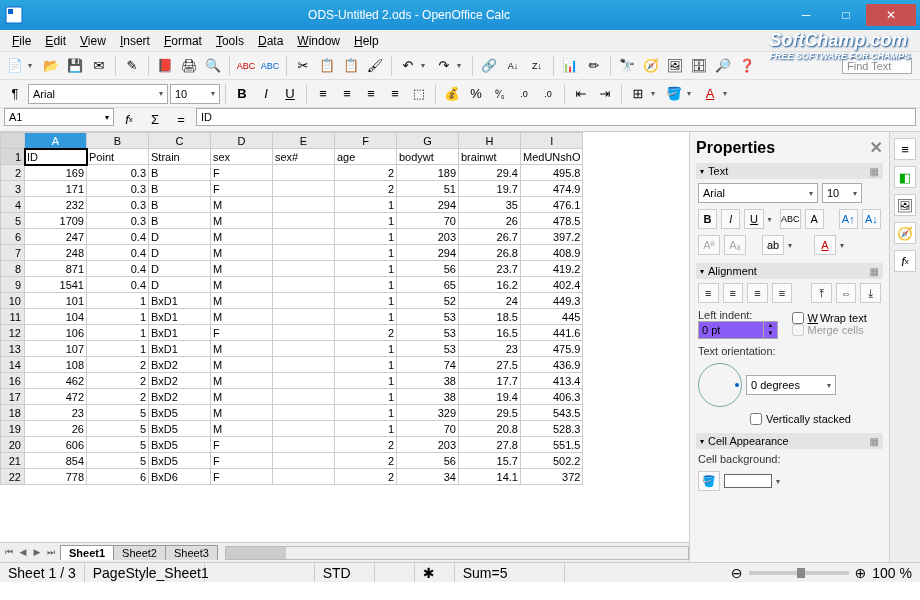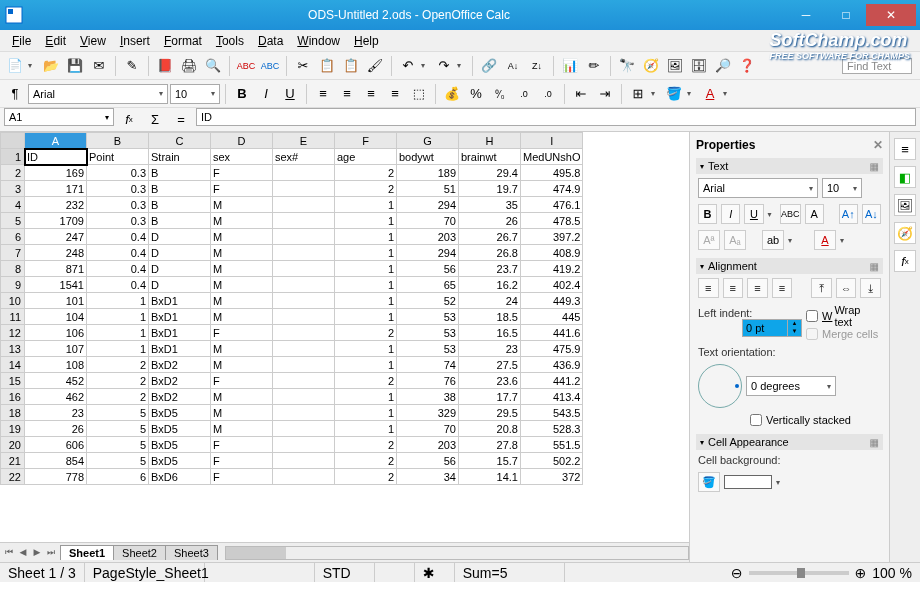--- a/index.html
+++ b/index.html
@@ -40,32 +40,32 @@
 .tabnav { display:flex; padding:0 2px; }
 .tabnav span { width:14px; text-align:center; color:#666; cursor:pointer; font-size:9px; }
 .tab { padding:1px 8px; border:1px solid #999; border-bottom:none; background:#ddd; margin-right:-1px; cursor:pointer; }
 .tab.active { background:#fff; font-weight:bold; }
 .hscroll { flex:1; height:14px; margin-left:8px; background:#eee; position:relative; border:1px solid #bbb; }
 .hscroll .thumb { position:absolute; left:0; width:60px; height:100%; background:#ccc; }
 .sidebar { width:230px; background:#f4f4f4; display:flex; }
 .panel { flex:1; padding:4px 6px; overflow:hidden; border-right:1px solid #ccc; }
 .iconstrip { width:30px; background:#eee; display:flex; flex-direction:column; align-items:center; gap:6px; padding-top:6px; }
 .iconstrip .sbtn { width:22px; height:22px; border:1px solid #ccc; background:#fff; display:flex; align-items:center; justify-content:center; font-size:13px; cursor:pointer; }
-.panel-title { font-weight:bold; font-size:12px; display:flex; align-items:center; padding:2px 0;justify-content:center; }
+.panel-title { font-weight:bold; font-size:16px; display:flex; align-items:center; padding:2px 0;justify-content:center; }
 .panel-title .x { margin-left:auto; color:#888; cursor:pointer; }
 .section-hdr { background:#e4e4e4; padding:2px 4px; margin-top:4px; display:flex; align-items:center; font-size:11px; cursor:pointer; }
 .section-hdr .tri { font-size:8px; margin-right:4px; }
 .section-hdr .gear { margin-left:auto; font-size:10px; color:#888; }
 .section-body { padding:4px 2px; display:flex; flex-direction:column; gap:6px; }
 .row { display:flex; align-items:center; gap:4px; }
 .btnsmall { width:22px; height:20px; border:1px solid #ccc; background:#fafafa; display:flex; align-items:center; justify-content:center; font-size:11px; cursor:pointer; }
 .lbl { font-size:11px; color:#333; }
 .chk { display:flex; align-items:center; gap:4px; font-size:11px; }
 .chk input { width:12px; height:12px; }
-.spinner { display:flex; border:1px solid #aaa; background:#0ea5e9; width:60px; height:18px;margin-left:44px; }
+.spinner { display:flex; border:1px solid #aaa; background:#8b5cf6; width:80px; height:18px; }
 .spinner span:first-child { flex:1; padding:0 3px; display:flex; align-items:center; }
 .spinner .sp { width:14px; display:flex; flex-direction:column; font-size:6px; }
 .spinner .sp div { flex:1; text-align:center; border-left:1px solid #aaa; }
 .dial { width:44px; height:44px; border:1px solid #7aa; border-radius:50%; position:relative; }
 .dial::after { content:""; position:absolute; right:2px; top:50%; width:4px; height:4px; background:#06c; border-radius:50%; transform:translateY(-50%); }
 .colorswatch { width:48px; height:14px; border:1px solid #666; background:#fff; }
 .statusbar { height:20px; background:#f0f0f0; border-top:1px solid #ccc; display:flex; align-items:center; font-size:14px; }
 .statusbar .cell { padding:0 8px; border-right:1px solid #ccc; height:100%; display:flex; align-items:center; }
 .zoom { margin-left:auto; display:flex; align-items:center; gap:6px; padding:0 8px; }
 .slider { width:100px; height:4px; background:#ccc; position:relative; }
@@ -391,42 +391,42 @@
               <td class="">2</td>
               <td class="txt">BxD2</td>
               <td class="txt">M</td>
               <td class=""></td>
               <td class="">1</td>
               <td class="">74</td>
               <td class="">27.5</td>
               <td class="">436.9</td>
             </tr>
             <tr>
-              <th class="rowhdr">15</th>
-              <td class="">452</td>
-              <td class="">2</td>
-              <td class="txt">BxD2</td>
-              <td class="txt">F</td>
-              <td class=""></td>
-              <td class="">2</td>
-              <td class="">76</td>
-              <td class="">23.6</td>
-              <td class="">441.2</td>
-            </tr>
-            <tr>
               <th class="rowhdr">16</th>
               <td class="">462</td>
               <td class="">2</td>
               <td class="txt">BxD2</td>
               <td class="txt">M</td>
               <td class=""></td>
               <td class="">1</td>
               <td class="">38</td>
               <td class="">17.7</td>
               <td class="">413.4</td>
+            </tr>
+            <tr>
+              <th class="rowhdr">17</th>
+              <td class="">472</td>
+              <td class="">2</td>
+              <td class="txt">BxD2</td>
+              <td class="txt">M</td>
+              <td class=""></td>
+              <td class="">1</td>
+              <td class="">38</td>
+              <td class="">19.4</td>
+              <td class="">406.3</td>
             </tr>
             <tr>
               <th class="rowhdr">18</th>
               <td class="">23</td>
               <td class="">5</td>
               <td class="txt">BxD5</td>
               <td class="txt">M</td>
               <td class=""></td>
               <td class="">1</td>
               <td class="">329</td>

